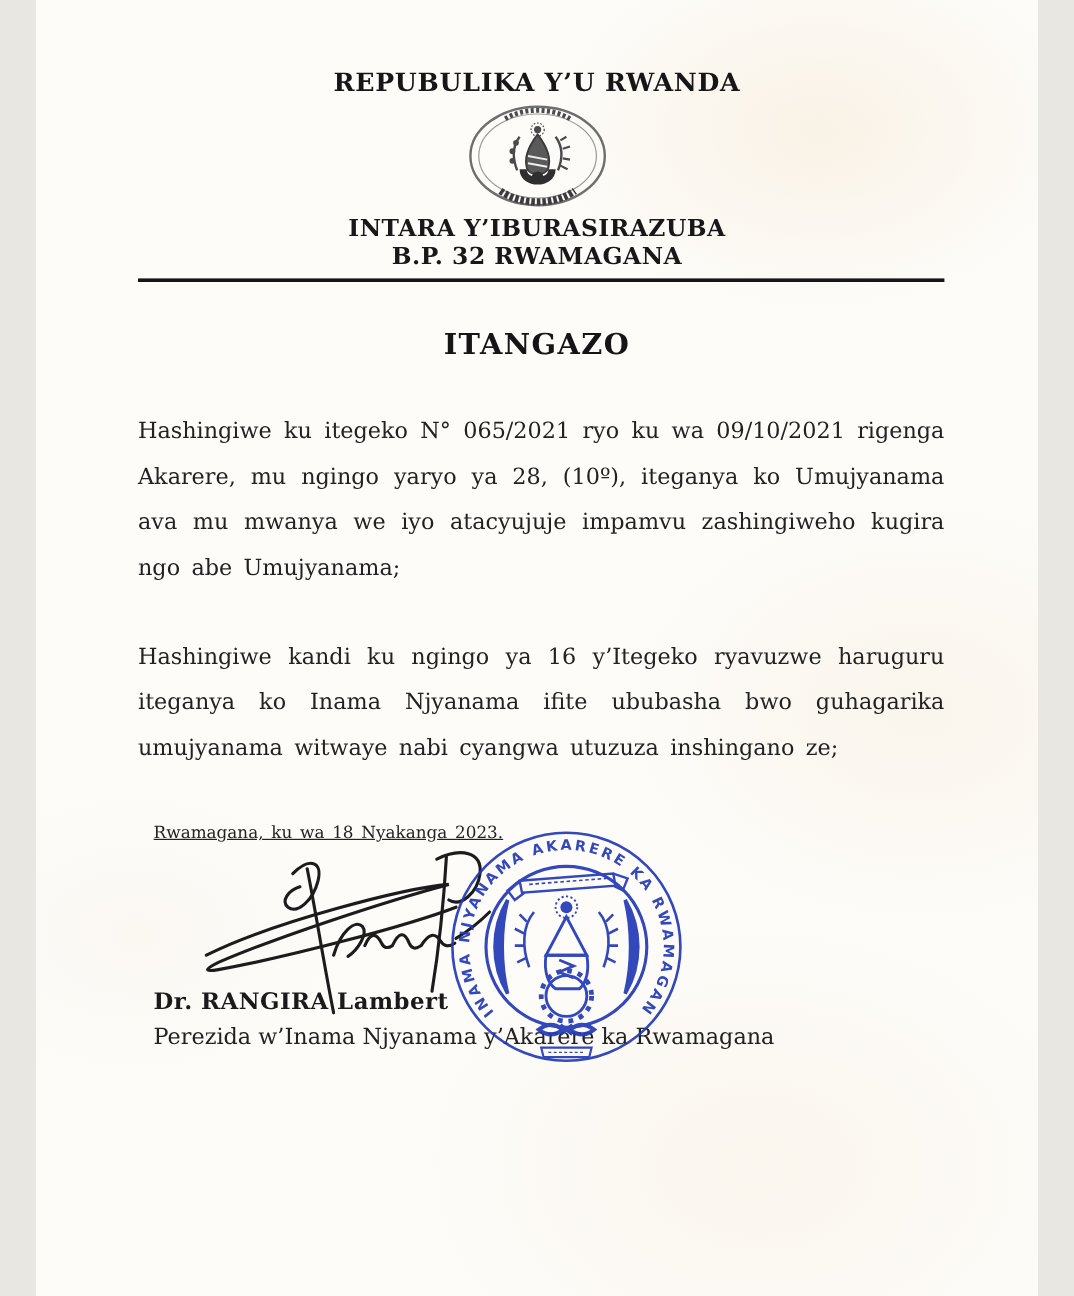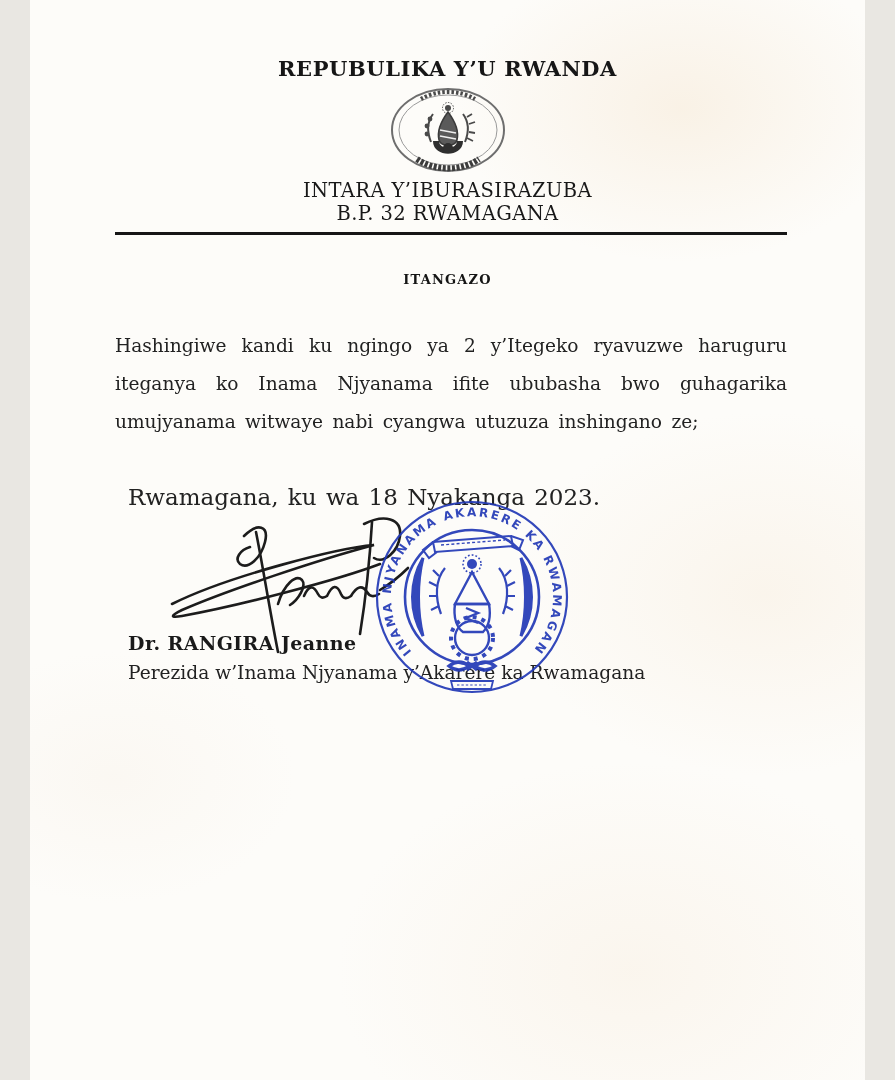--- a/index.html
+++ b/index.html
@@ -21,53 +21,54 @@
     overflow: hidden;
   }
 
   
   .letterhead { text-align: center; padding-top: 56px; }
   .lh-republic {
     font-size: 21px; font-weight: bold; letter-spacing: 0.6px; color: #161616;
   }
   .lh-emblem { display: block; margin: 5px auto 4px auto; }
   .lh-line {
-    font-size: 19.5px; font-weight: normal; line-height: 22.5px; color: #181818;
+    font-size: 19.5px; font-weight: bold; line-height: 22.5px; color: #181818;
     letter-spacing: 0.4px;
   }
   .lh-rule {
     margin: 7px 78px 0 85px;
     border: none;
     border-top: 3px solid #161616;
   }
 
   
   .doc-title {
     margin-top: 37px;
     text-align: center;
-    font-size: 13px;
+    font-size: 24px;
     font-weight: bold;
     letter-spacing: 1.2px;
     color: #151515;
   }
   .para {
     margin: 36px 78px 0 85px;
     font-size: 18.6px;
     line-height: 38px;
     text-align: justify;
     text-align-last: left;
     word-spacing: 3.5px;
     color: #222;
   }
   .para:first-of-type { margin-top: 40px; }
   .date-line {
     margin: 43px 78px 0 98px;
-    font-size: 23px;
+    font-size: 14px;
     color: #222;
     word-spacing: 2px;
+    text-decoration: underline;
   }
 
   
   .signature-block { position: relative; height: 215px; }
   .sig-scribble { position: absolute; left: 138px; top: 2px; z-index: 2; }
   .stamp { position: absolute; left: 341px; top: -14px; z-index: 3; opacity: 0.92; }
   .sig-name {
     position: absolute; left: 98px; top: 122px; z-index: 1;
     font-size: 19px; font-weight: bold; color: #1a1a1a; letter-spacing: 0.4px;
   }
@@ -116,22 +117,23 @@
     </svg>
 
     <div class="lh-line">INTARA Y’IBURASIRAZUBA</div>
     <div class="lh-line">B.P. 32 RWAMAGANA</div>
   </div>
 
   <hr class="lh-rule">
 
   <div class="doc-title">ITANGAZO</div>
 
-
-  <p class="para">Hashingiwe kandi ku ngingo ya 2 y’Itegeko ryavuzwe haruguru iteganya ko Inama Njyanama ifite ububasha bwo guhagarika umujyanama witwaye nabi cyangwa utuzuza inshingano ze;</p>
+  <p class="para">Hashingiwe ku itegeko N° 065/2021 ryo ku wa 09/10/2021 rigenga Akarere, mu ngingo yaryo ya 28, (10º), iteganya ko Umujyanama ava mu mwanya we iyo atacyujuje impamvu zashingiweho kugira ngo abe Umujyanama;</p>
+
+  <p class="para">Hashingiwe kandi ku ngingo ya 16 y’Itegeko ryavuzwe haruguru iteganya ko Inama Njyanama ifite ububasha bwo guhagarika umujyanama witwaye nabi cyangwa utuzuza inshingano ze;</p>
 
 
   <p class="date-line">Rwamagana, ku wa 18 Nyakanga 2023.</p>
 
   <div class="signature-block">
 
     <svg class="sig-scribble" width="310" height="150" viewBox="0 0 310 150" aria-hidden="true">
       <g fill="none" stroke="#1c1c1c" stroke-width="2.6" stroke-linecap="round">
 
         <path d="M76,24 C90,10 101,14 97,30 C93,46 80,58 72,52 C66,47 72,38 82,35"></path>
@@ -183,17 +185,17 @@
         <circle cx="101" cy="142" r="21" stroke-width="4" stroke-dasharray="4 5"></circle>
 
         <path d="M78,170 q10,-8 20,0 q-10,8 -20,0 Z M104,170 q10,-8 20,0 q-10,8 -20,0 Z" stroke-width="3.4"></path>
         <path d="M96,166 l10,8 M96,174 l10,-8" stroke-width="3"></path>
 
         <path d="M80,185 L122,185 L120,193 L82,193 Z" stroke-width="1.8"></path>
         <path d="M86,189 l30,0" stroke-width="1.2" stroke-dasharray="2.4 2"></path>
       </g>
     </svg>
 
-    <div class="sig-name">Dr. RANGIRA Jeanne</div>
+    <div class="sig-name">Dr. RANGIRA Lambert</div>
     <div class="sig-title">Perezida w’Inama Njyanama y’Akarere ka Rwamagana</div>
   </div>
 
 </div>
 
 </body></html>

